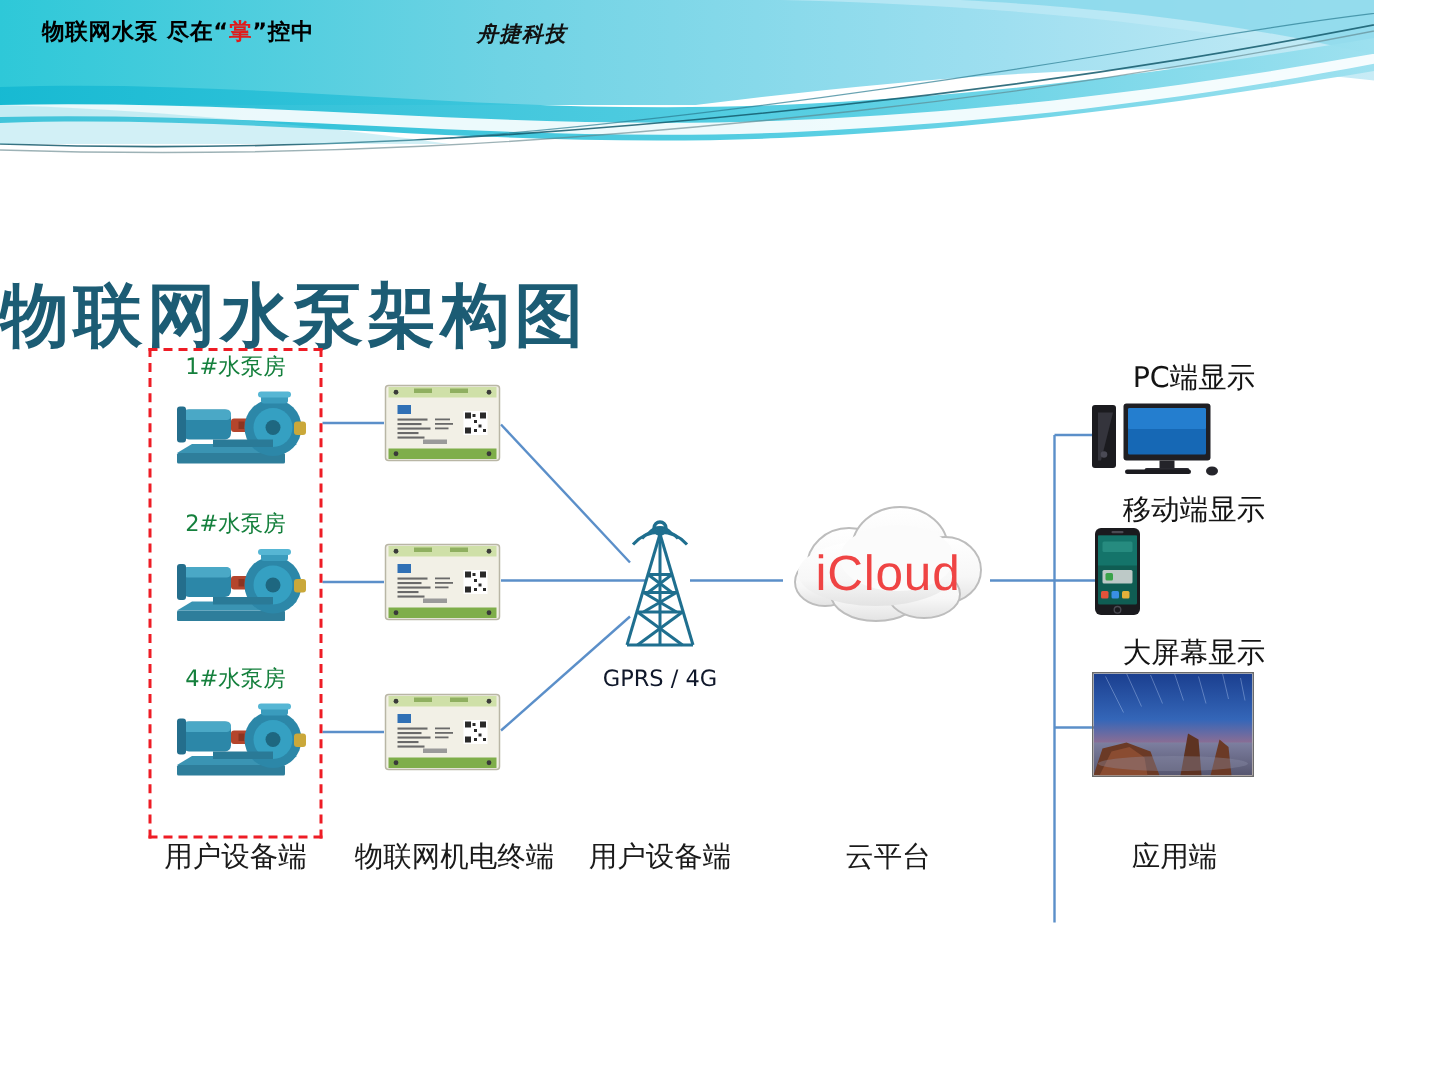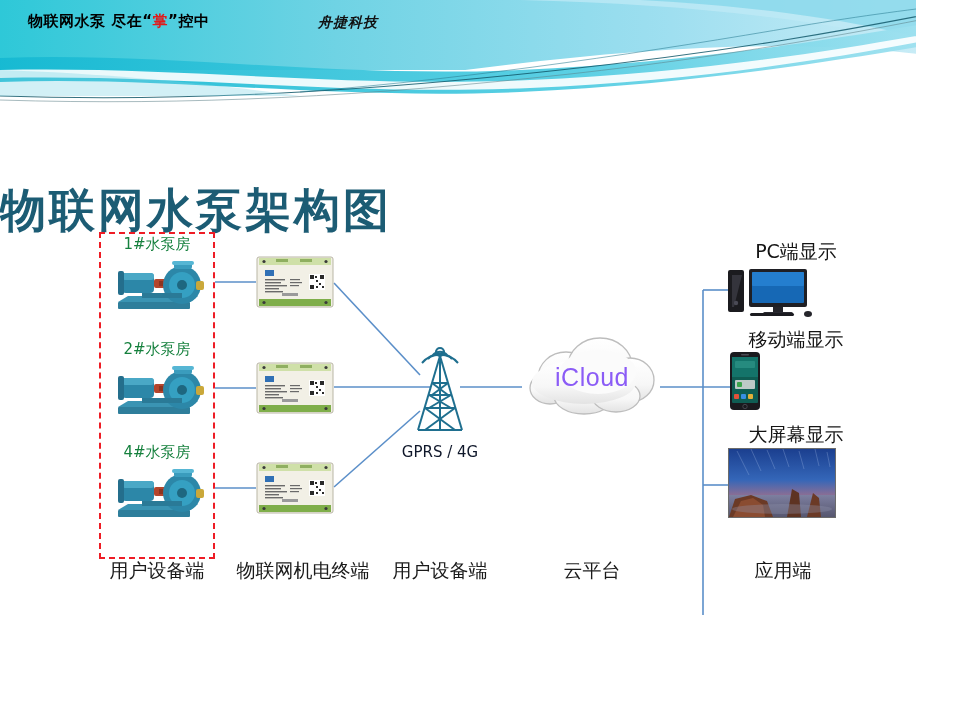--- a/index.html
+++ b/index.html
@@ -62,21 +62,21 @@
   
   .tower{position:absolute;left:385px;top:110px;width:110px;height:115px;}
   .tower-label{
     position:absolute;left:370px;top:228px;width:140px;text-align:center;
     font-size:15px;color:#0f172a;
     font-family:"DejaVu Sans","Liberation Sans",sans-serif;
   }
   .cloud-wrap{position:absolute;left:512px;top:115px;width:160px;height:105px;}
   .cloud-label{
     position:absolute;left:512px;top:148px;width:160px;text-align:center;
-    font-size:25px;color:#8b5cf6;letter-spacing:0.5px;
+    font-size:33px;color:#ef4444;letter-spacing:0.5px;
     font-family:"Liberation Sans","DejaVu Sans",sans-serif;
   }
 
   
   .disp-label{
     position:absolute;width:160px;text-align:center;font-size:19px;color:#141414;
     white-space:nowrap;font-family:"DejaVu Sans","Liberation Sans",sans-serif;
   }
   .pc-art{position:absolute;left:728px;top:52px;width:88px;height:52px;}
   .phone-art{position:absolute;left:730px;top:137px;width:30px;height:58px;}

